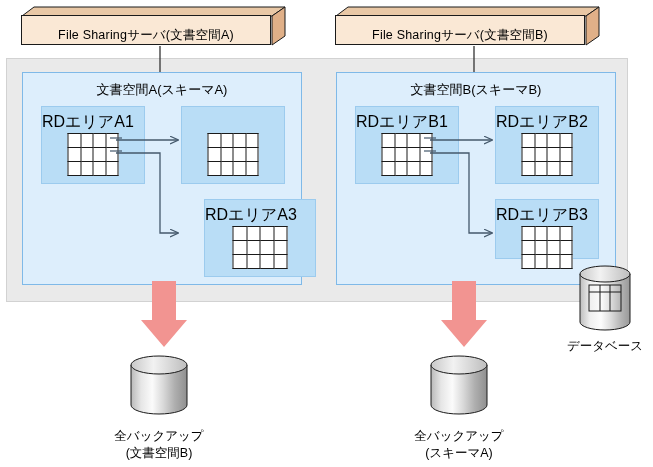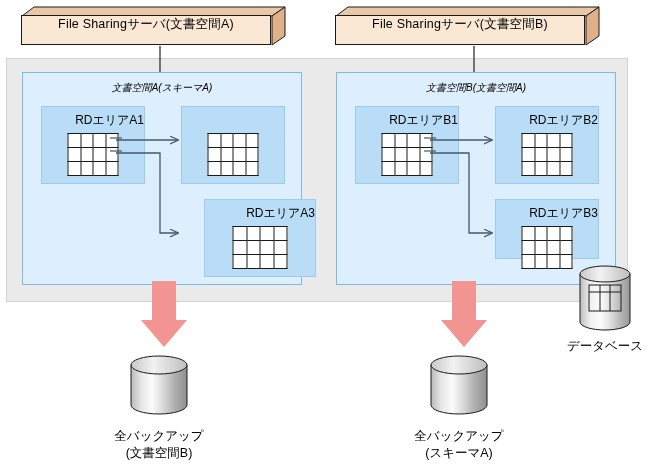--- a/index.html
+++ b/index.html
@@ -28,21 +28,21 @@
   .server-box .face {
     position: absolute;
     left: 0;
     top: 9px;
     width: 250px;
     height: 30px;
     background: #FAE8D5;
     border: 1px solid #1a1a1a;
     box-sizing: border-box;
     display: flex;
-    align-items: flex-start;
+    align-items: flex-end;
     justify-content: center;
   }
   .server-box .top-svg, .server-box .side-svg {
     position: absolute;
     left: 0;
     top: 0;
     overflow: visible;
   }
   .server-box .label {
     font-size: 12.5px;
@@ -65,40 +65,39 @@
     background: #DDEEFC;
     border: 1px solid #7FB9E8;
     box-sizing: border-box;
   }
   .schema-title {
     position: absolute;
     top: 8px;
     left: 0;
     width: 100%;
     text-align: center;
-    font-size: 10px;
+    font-size: 13px;
     color: #000;
     white-space: nowrap;
-    font-style: italic;
   }
 
   
   .rd-box {
     position: absolute;
     background: #B9DDF6;
     border: 1px solid #9CCBEE;
     box-sizing: border-box;
   }
   .rd-title {
     position: absolute;
     top: 5px;
     left: 0;
     width: 100%;
-    text-align: right;
-    font-size: 12px;
+    text-align: left;
+    font-size: 16px;
     color: #000;
     white-space: nowrap;
   }
   .rd-table {
     position: absolute;
     left: 50%;
     transform: translateX(-50%);
     top: 26px;
     border-collapse: collapse;
     background: #ffffff;
@@ -233,21 +232,21 @@
             <td></td>
             <td></td>
             <td></td>
             <td></td>
           </tr>
     </tbody>
       </table>
   </div>
 
   <div class="schema-box" style="left:336px; top:72px; width:280px; height:213px;">
-    <div class="schema-title">文書空間B(文書空間A)</div>
+    <div class="schema-title">文書空間B(スキーマB)</div>
   </div>
 
   <div class="rd-box" style="left:355px; top:106px; width:104px; height:78px;padding-left:32px;">
     <div class="rd-title">RDエリアB1</div>
     <table class="rd-table">
       <tbody>
           <tr>
             <td></td>
             <td></td>
             <td></td>

